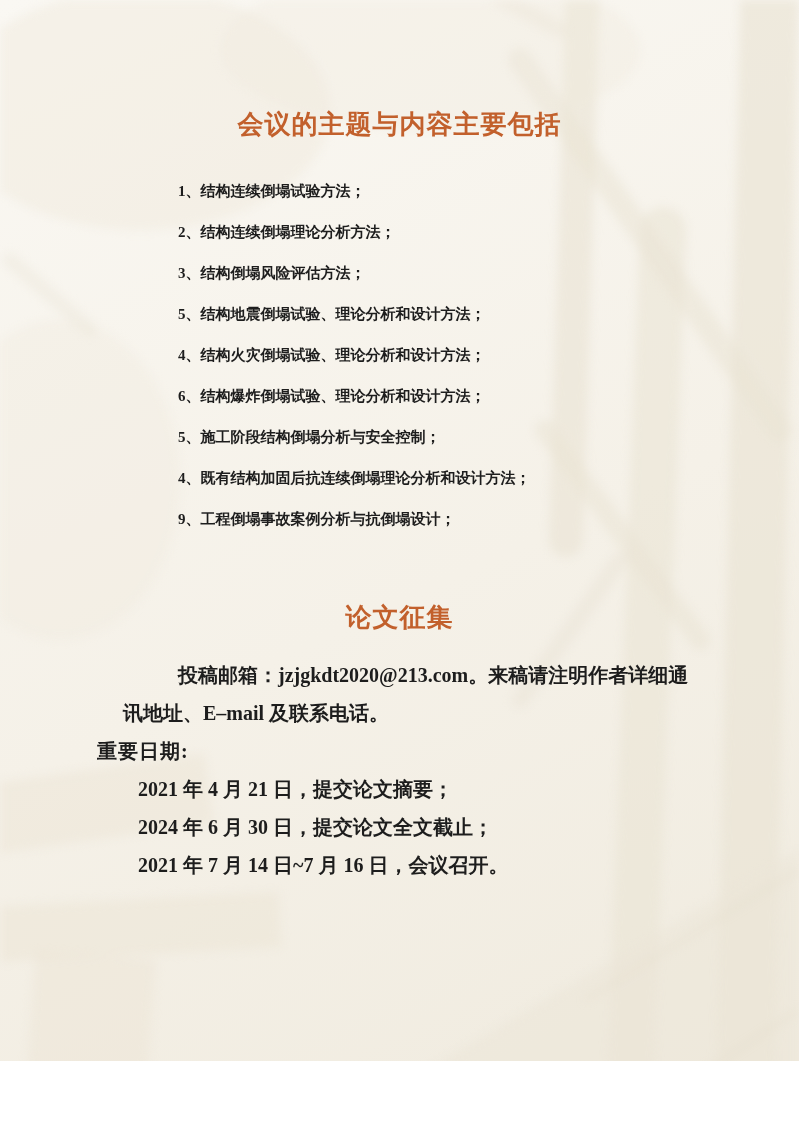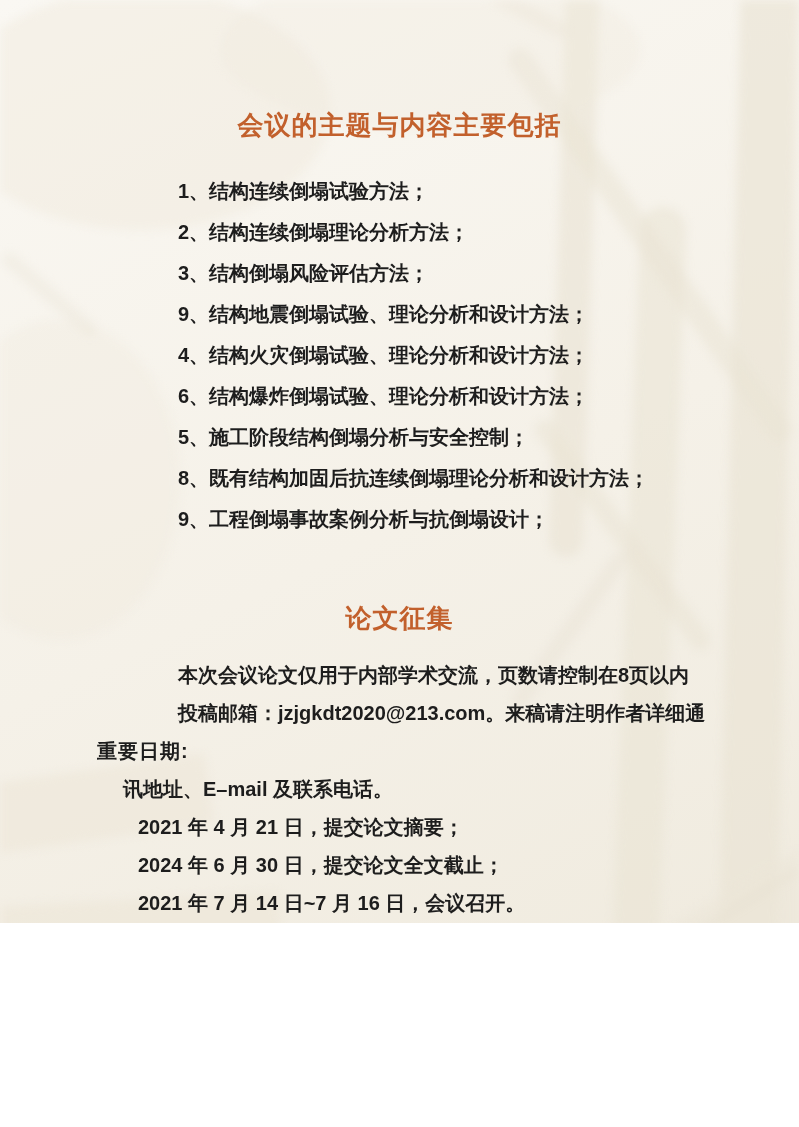--- a/index.html
+++ b/index.html
@@ -1,22 +1,22 @@
 <!DOCTYPE html>
 <html><head>
 <meta charset="utf-8">
 <style>
   html, body { margin: 0; padding: 0; }
   .page {
     position: relative;
     width: 799px;
-    height: 923px;
+    height: 1061px;
     overflow: hidden;
     background: linear-gradient(155deg, #faf8f3 0%, #f5f1e8 55%, #f0ebdf 100%);
-    font-family: Liberation Sans, sans-serif;
+    font-family: Liberation Serif, serif;
     font-weight: 700;
     color: #1d1d1d;
   }
   .bg-art {
     position: absolute;
     top: 0; left: 0;
     filter: blur(5px);
   }
   .content {
     position: absolute;
@@ -30,21 +30,21 @@
     color: #c2602c;
     font-weight: 700;
     letter-spacing: 1px;
   }
   h1.heading { margin: 111px 0 0; }
   h2.heading { margin: 64px 0 4px; }
   .topics {
     list-style: none;
     margin: 32px 0 0;
     padding: 0 14px 0 178px;
-    font-size: 20px;
+    font-size: 15px;
   }
   .topics li {
     line-height: 41px;
     white-space: nowrap;
   }
   .body-lines {
     margin: 24px 0 0 97px;
     font-size: 20px;
     line-height: 38px;
   }
@@ -89,34 +89,33 @@
   </svg>
 
   <main class="content">
 
     <h1 class="heading">会议的主题与内容主要包括</h1>
 
     <ol class="topics">
       <li>1、结构连续倒塌试验方法；</li>
       <li>2、结构连续倒塌理论分析方法；</li>
       <li>3、结构倒塌风险评估方法；</li>
-      <li>9、结构地震倒塌试验、理论分析和设计方法；</li>
+      <li>5、结构地震倒塌试验、理论分析和设计方法；</li>
       <li>4、结构火灾倒塌试验、理论分析和设计方法；</li>
       <li>6、结构爆炸倒塌试验、理论分析和设计方法；</li>
       <li>5、施工阶段结构倒塌分析与安全控制；</li>
-      <li>8、既有结构加固后抗连续倒塌理论分析和设计方法；</li>
+      <li>4、既有结构加固后抗连续倒塌理论分析和设计方法；</li>
       <li>9、工程倒塌事故案例分析与抗倒塌设计；</li>
     </ol>
 
     <h2 class="heading">论文征集</h2>
 
     <section class="body-lines">
-      <div class="ln ind-first">本次会议论文仅用于内部学术交流，页数请控制在8页以内</div>
       <div class="ln ind-first">投稿邮箱：jzjgkdt2020@213.com。来稿请注明作者详细通</div>
+      <div class="ln ind-wrap">讯地址、E–mail 及联系电话。</div>
       <div class="ln dates-heading">重要日期:</div>
-      <div class="ln ind-wrap">讯地址、E–mail 及联系电话。</div>
       <div class="ln ind-date">2021 年 4 月 21 日，提交论文摘要；</div>
       <div class="ln ind-date">2024 年 6 月 30 日，提交论文全文截止；</div>
       <div class="ln ind-date">2021 年 7 月 14 日~7 月 16 日，会议召开。</div>
     </section>
 
   </main>
 </div>
 
 </body></html>

